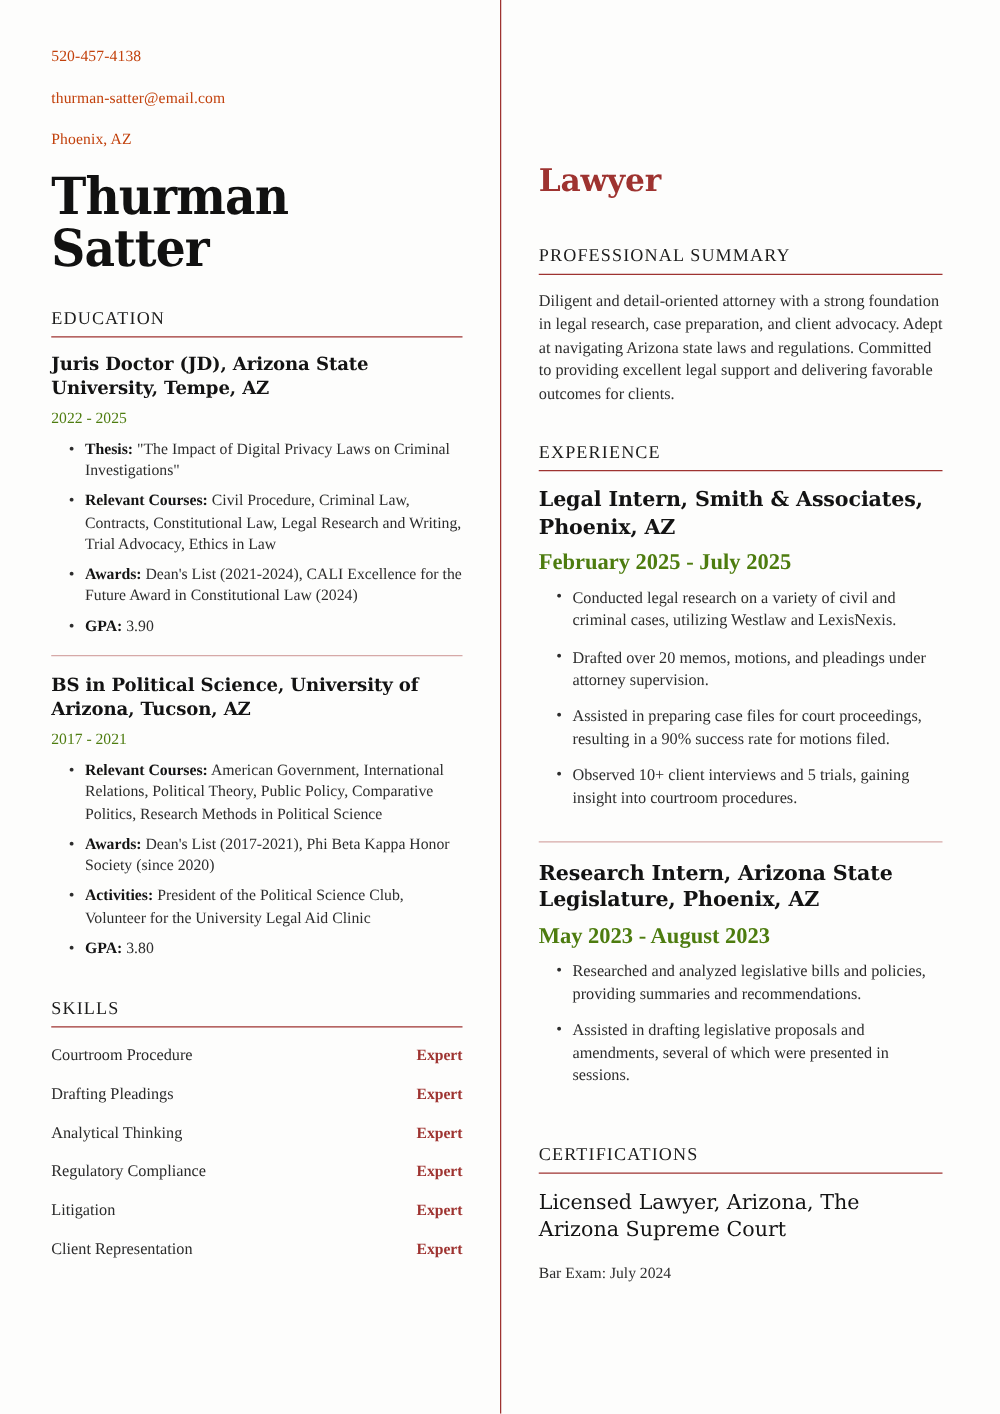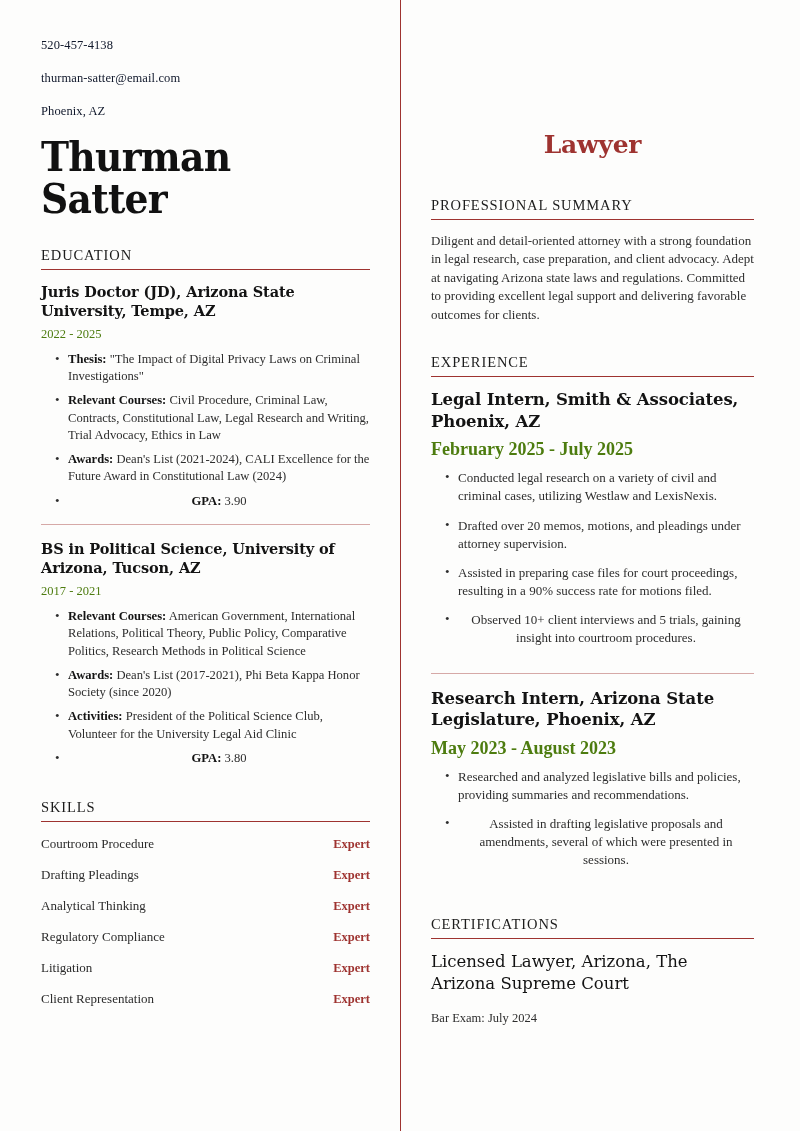--- a/index.html
+++ b/index.html
@@ -37,21 +37,21 @@
   }
 
   .col-right {
     width: 400px;
     padding: 130px 46px 0 31px;
   }
 
   
   .contact-line {
     font-size: 12.5px;
-    color: #0f172a;
+    color: #c2410c;
     margin-bottom: 18px;
     letter-spacing: 0.1px;
   }
 
   
   .name {
     font-family: "DejaVu Serif", "Liberation Serif", serif;
     font-weight: 700;
     font-size: 41px;
     line-height: 1.02;
@@ -65,21 +65,20 @@
   .name span { display: block; }
 
   
   .job-title {
     font-family: "DejaVu Serif", "Liberation Serif", serif;
     font-weight: 700;
     font-size: 25px;
     color: #9e3330;
     letter-spacing: -0.2px;
     margin-bottom: 38px;
-    text-align: center;
   }
 
   
   .section-header {
     font-family: "Liberation Serif", serif;
     font-size: 14.5px;
     font-weight: 400;
     letter-spacing: 0.9px;
     color: #1c1c1c;
     padding-bottom: 5px;
@@ -127,21 +126,21 @@
     margin: 0 0 0 14px;
   }
   ul.bullets li {
     position: relative;
     padding-left: 13px;
     font-size: 12.6px;
     line-height: 1.37;
     color: #2d2d2d;
     margin-bottom: 7px;
   }
-  ul.bullets li:last-child { margin-bottom: 0; text-align: center; }
+  ul.bullets li:last-child { margin-bottom: 0; }
   ul.bullets li::before {
     content: "•";
     position: absolute;
     left: 0;
     top: -1px;
     font-size: 13px;
     color: #2d2d2d;
   }
   ul.bullets li b {
     font-weight: 700;

